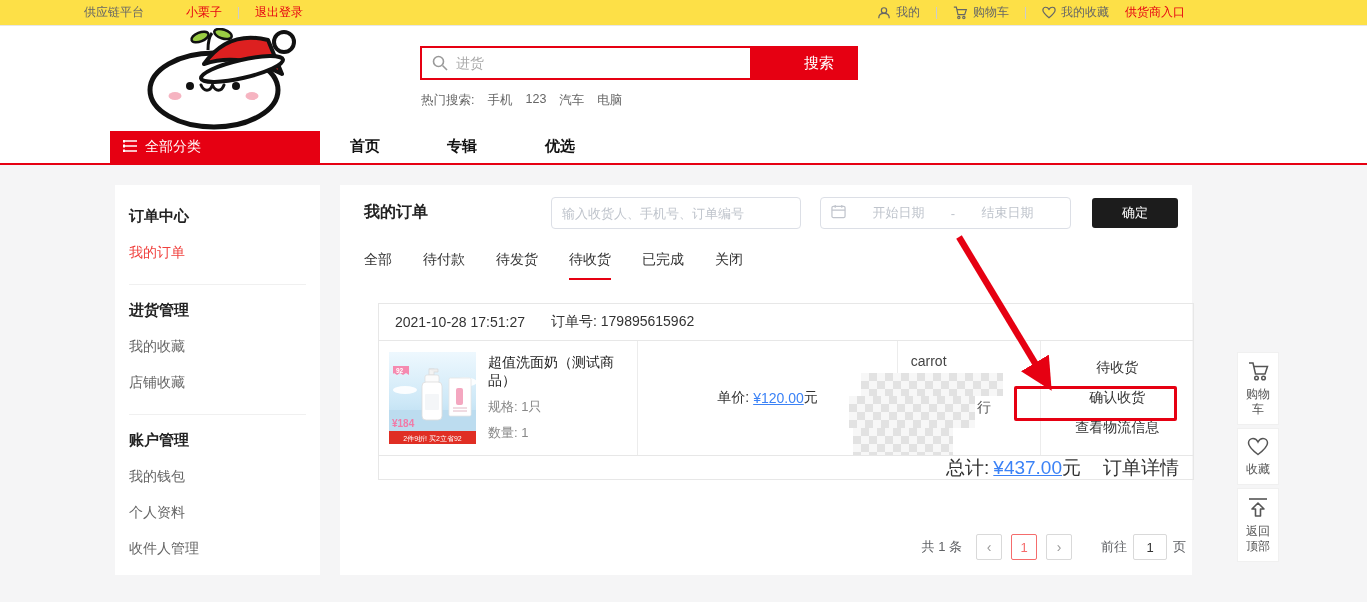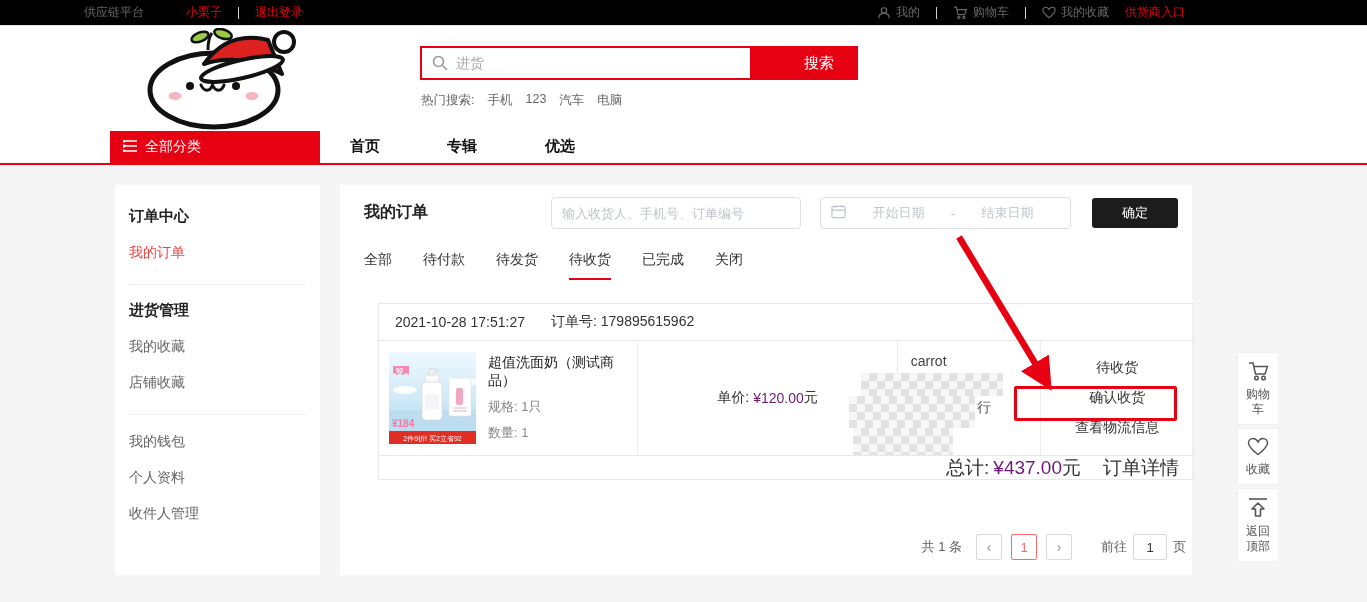--- a/index.html
+++ b/index.html
@@ -1,20 +1,20 @@
 <!DOCTYPE html>
 <html><head>
 <meta charset="utf-8">
 <style>
   *{margin:0;padding:0;box-sizing:border-box;}
   html,body{width:1367px;height:602px;}
   body{position:relative;background:#f5f5f6;font-family:"Liberation Sans","DejaVu Sans",sans-serif;color:#333;overflow:hidden;}
   .red{color:#e60012;}
   
-  .topbar{position:absolute;left:0;top:0;width:1367px;height:26px;background:#000000;border-bottom:1px solid #e7e7e7;
+  .topbar{position:absolute;left:0;top:0;width:1367px;height:26px;background:#fde047;border-bottom:1px solid #e7e7e7;
     display:flex;align-items:center;justify-content:space-between;padding:0 182px 0 84px;font-size:12px;color:#666;}
   .tb-grp{display:flex;align-items:center;}
   .tb-item{display:flex;align-items:center;gap:5px;cursor:pointer;}
   .tb-sep{width:1px;height:12px;background:#ccc;margin:0 16px;}
   .tb-user{margin-left:42px;}
   .topbar svg{display:block;}
   
   .header{position:absolute;left:0;top:26px;width:1367px;height:105px;background:#fff;}
   .logo{position:absolute;left:112px;top:2px;width:215px;height:102px;cursor:pointer;}
   .searchbox{position:absolute;left:420px;top:20px;width:438px;height:34px;border:2px solid #e60012;display:flex;background:#fff;justify-content:center;}
@@ -57,21 +57,21 @@
   .col{height:100%;}
   .col-product{width:259px;display:flex;align-items:center;gap:12px;padding-left:10px;}
   .col-price{width:260px;border-left:1px solid #ececec;display:flex;align-items:center;justify-content:center;font-size:14px;}
   .col-buyer{width:144px;border-left:1px solid #ececec;position:relative;font-size:14px;}
   .col-actions{width:153px;border-left:1px solid #ececec;display:flex;flex-direction:column;align-items:center;
     justify-content:center;gap:12px;font-size:14px;}
   .col-actions .act{cursor:pointer;}
   .prod-img{width:87px;height:92px;flex:0 0 87px;cursor:pointer;}
   .prod-name{font-size:14px;color:#222;cursor:pointer;}
   .prod-sub{font-size:13px;color:#888;margin-top:8px;}
-  .price-red{color:#701a75;}
+  .price-red{color:#3b82f6;text-decoration:underline;}
   .buyer-name{position:absolute;left:13px;top:12px;color:#444;}
   .mosaic{position:absolute;background-color:#f7f7f7;
     background-image:linear-gradient(45deg,#e2e2e2 25%,transparent 25%,transparent 75%,#e2e2e2 75%),
                      linear-gradient(45deg,#e2e2e2 25%,transparent 25%,transparent 75%,#e2e2e2 75%);
     background-size:16px 16px;background-position:0 0,8px 8px;z-index:3;}
   .mosaic-char{position:absolute;z-index:4;font-size:14px;color:#555;}
   .order-total{height:24px;border-top:1px solid #e7e7e7;display:flex;align-items:center;justify-content:flex-end;
     gap:4px;padding-right:14px;font-size:19px;color:#333;}
   .order-total .detail{margin-left:18px;cursor:pointer;}
   
@@ -187,20 +187,21 @@
 </div>
 
 <div class="sidebar">
   <div class="sb-title">订单中心</div>
   <div class="sb-item active">我的订单</div>
   <hr class="sb-hr">
   <div class="sb-title">进货管理</div>
   <div class="sb-item">我的收藏</div>
   <div class="sb-item">店铺收藏</div>
   <hr class="sb-hr">
+  <div class="sb-title">账户管理</div>
   <div class="sb-item">我的钱包</div>
   <div class="sb-item">个人资料</div>
   <div class="sb-item">收件人管理</div>
 </div>
 
 <div class="main">
   <div class="main-title">我的订单</div>
   <input class="filter-input" placeholder="输入收货人、手机号、订单编号" style="">
   <div class="daterange">
     <span><svg width="15" height="15" viewBox="0 0 16 16" fill="none" stroke="#c0c4cc" stroke-width="1.3">

